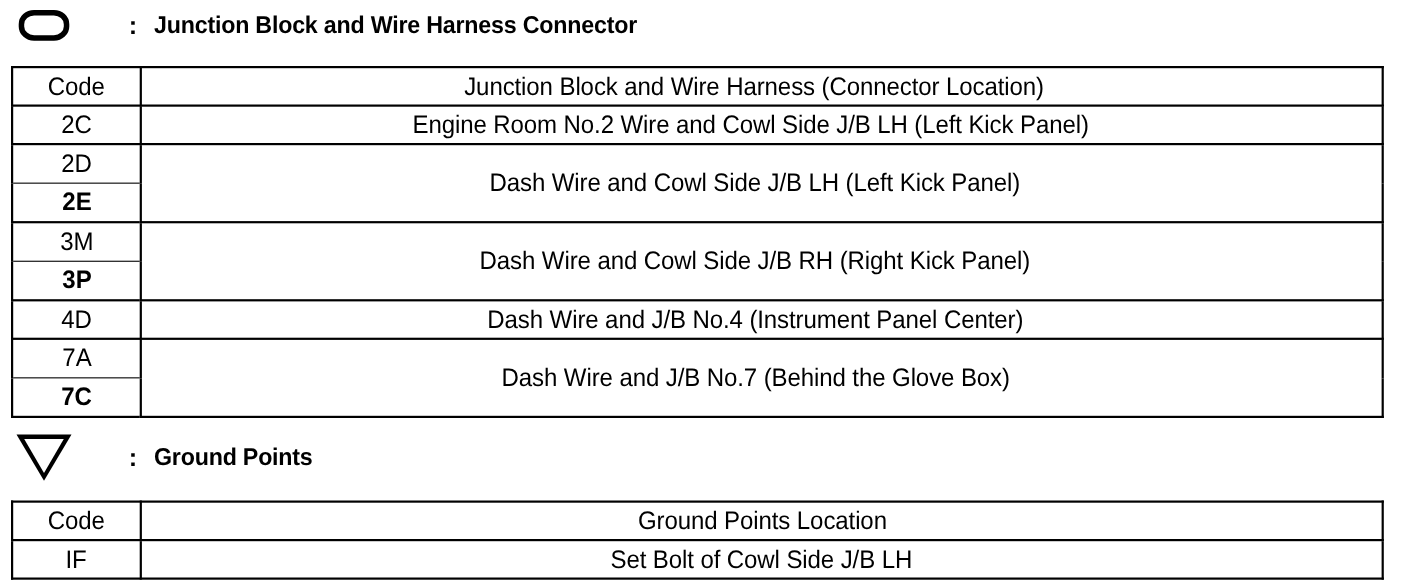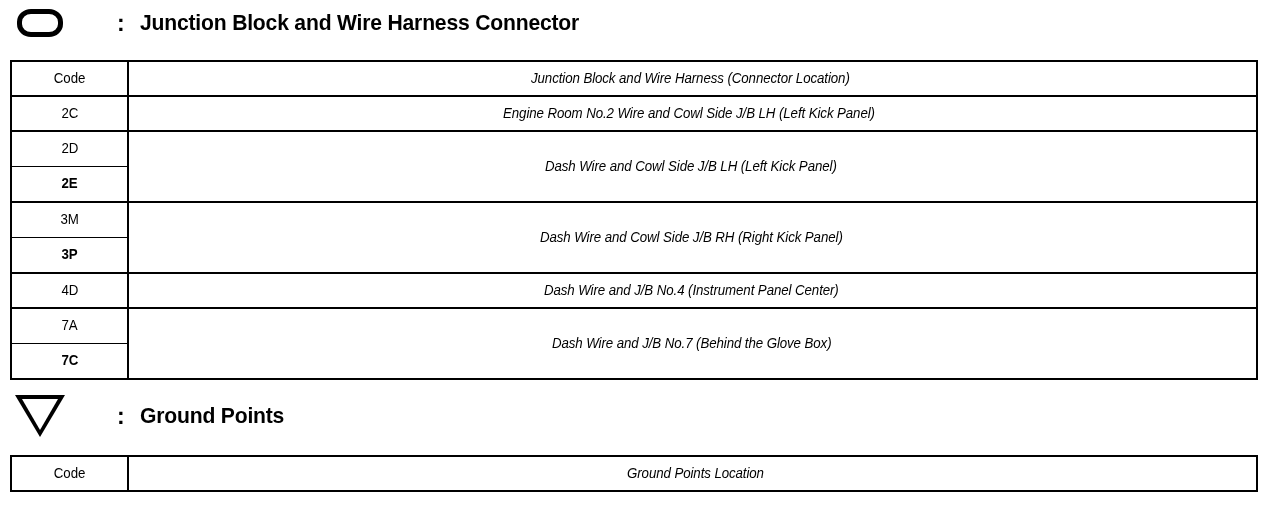--- a/index.html
+++ b/index.html
@@ -83,33 +83,32 @@
   .legend-table {
     position: absolute;
     border-collapse: collapse;
     table-layout: fixed;
     background: #fff;
   }
   .legend-table td {
     border: 2.5px solid #000;
     padding: 0;
     vertical-align: middle;
-    font-size: 14px;
+    font-size: 23px;
     line-height: 1.1;
     letter-spacing: -0.1px;
     text-align: center;
   }
   .col-code {
     width: 115px;
     text-align: center;
   }
   .col-desc {
     padding-left: 13px !important;
     text-align: left;
-    font-style: italic;
   }
   .col-desc span,
   .col-code span {
     display: inline-block;
     transform: scaleX(0.95);
     transform-origin: left center;
     white-space: nowrap;
   }
   .col-code span {
     transform-origin: center center;
@@ -219,16 +218,24 @@
   <table class="legend-table" id="table-ground" style="left:10px; top:455px; width:1248px;">
     <tbody>
       <tr class="hdr">
         <td class="col-code">
           <span>Code</span>
         </td>
         <td class="col-desc">
           <span>Ground Points Location</span>
         </td>
       </tr>
+      <tr class="row-single">
+        <td class="col-code">
+          <span>IF</span>
+        </td>
+        <td class="col-desc">
+          <span>Set Bolt of Cowl Side J/B LH</span>
+        </td>
+      </tr>
     </tbody>
   </table>
 
 </div>
 
 </body></html>

